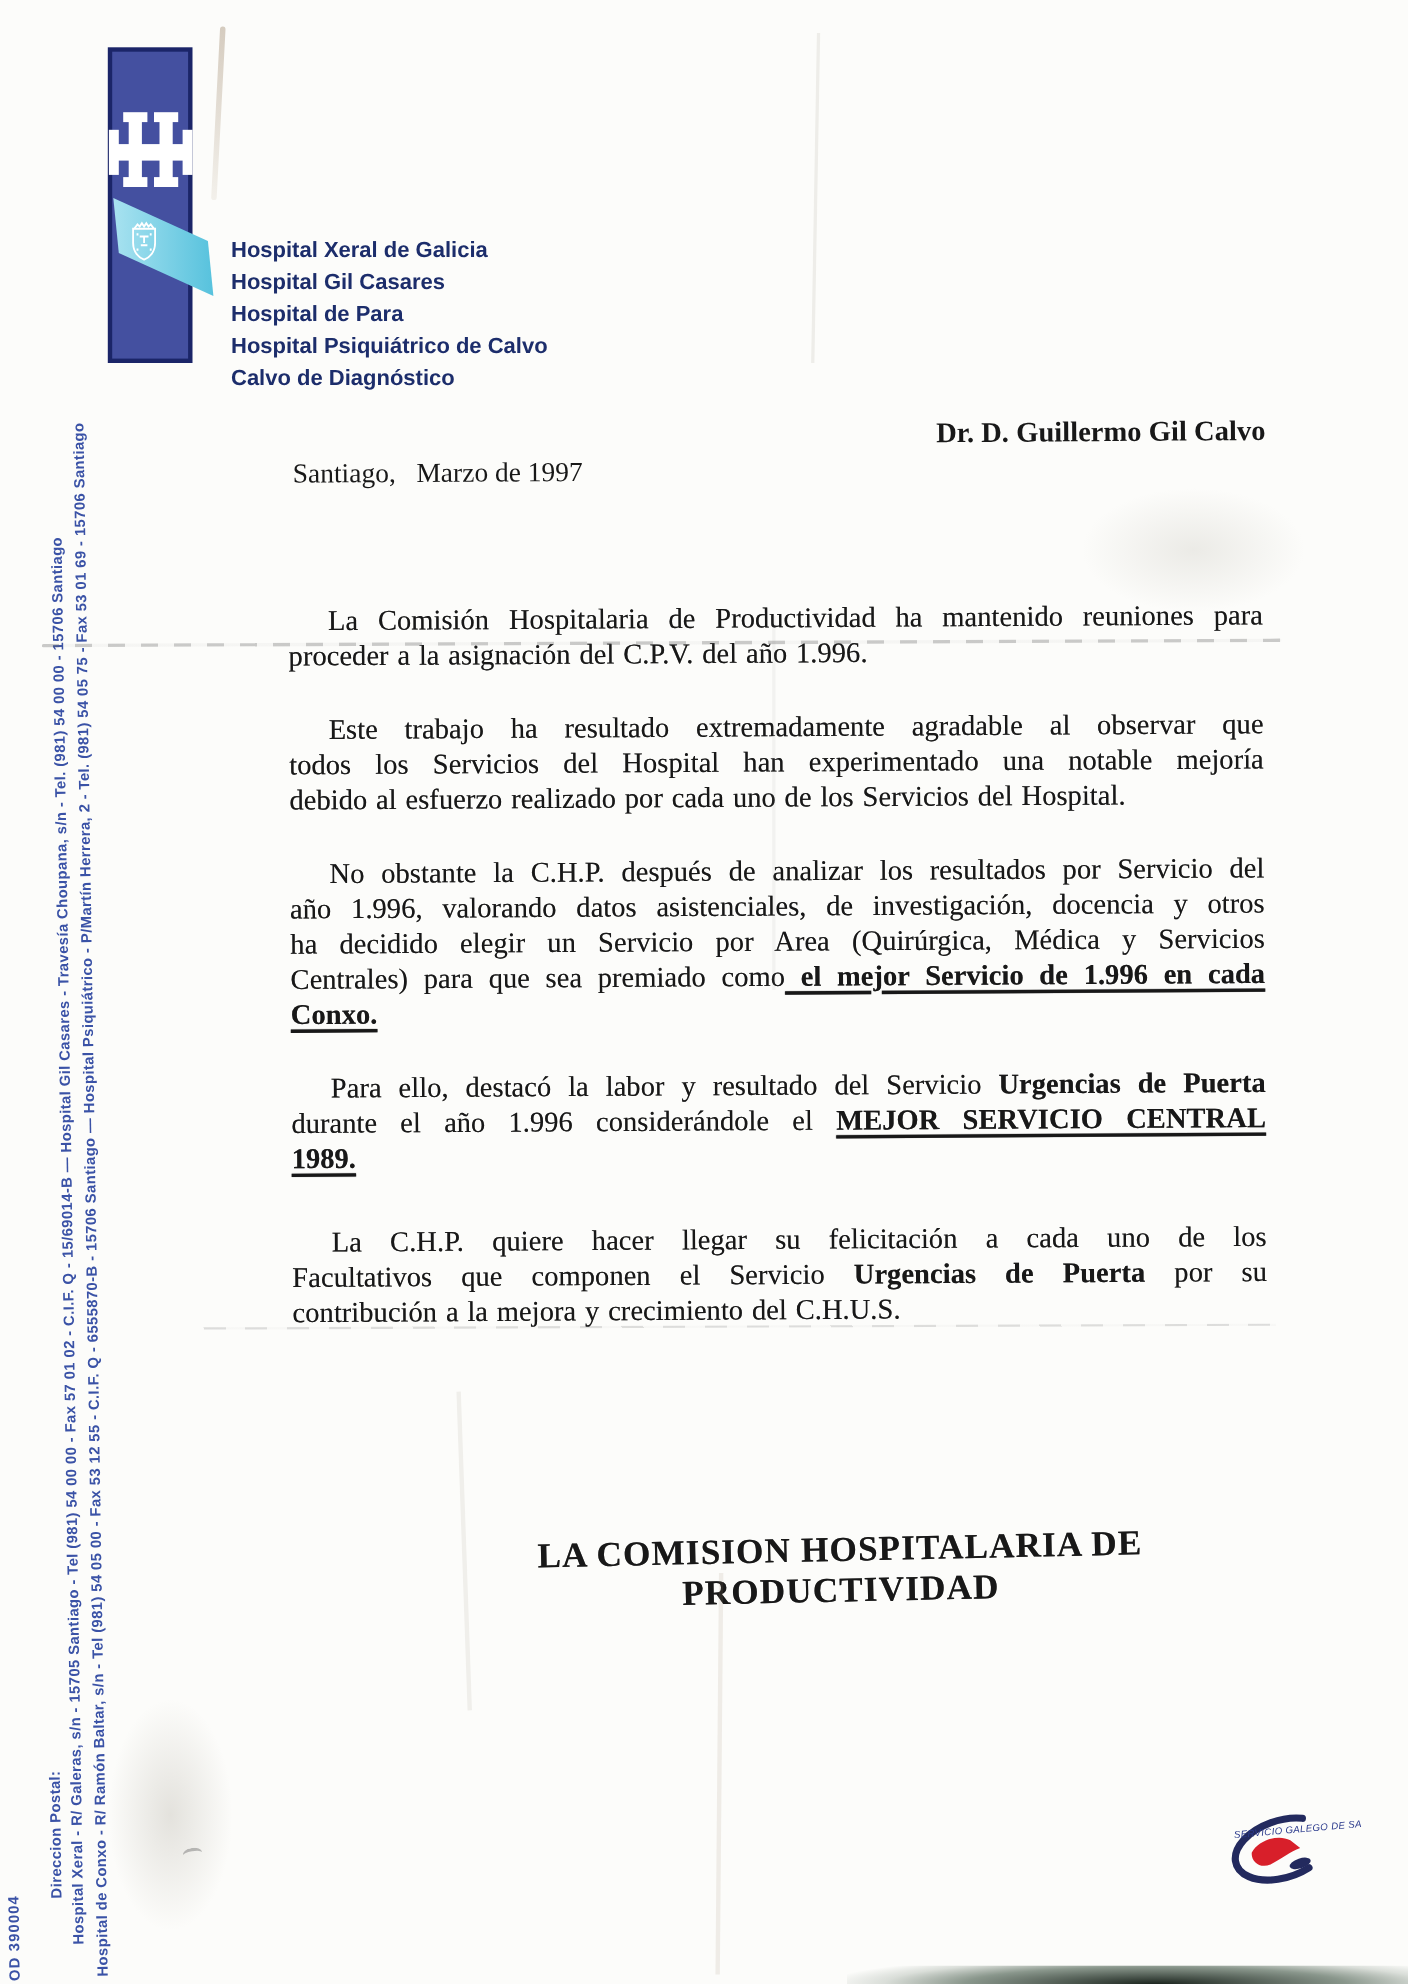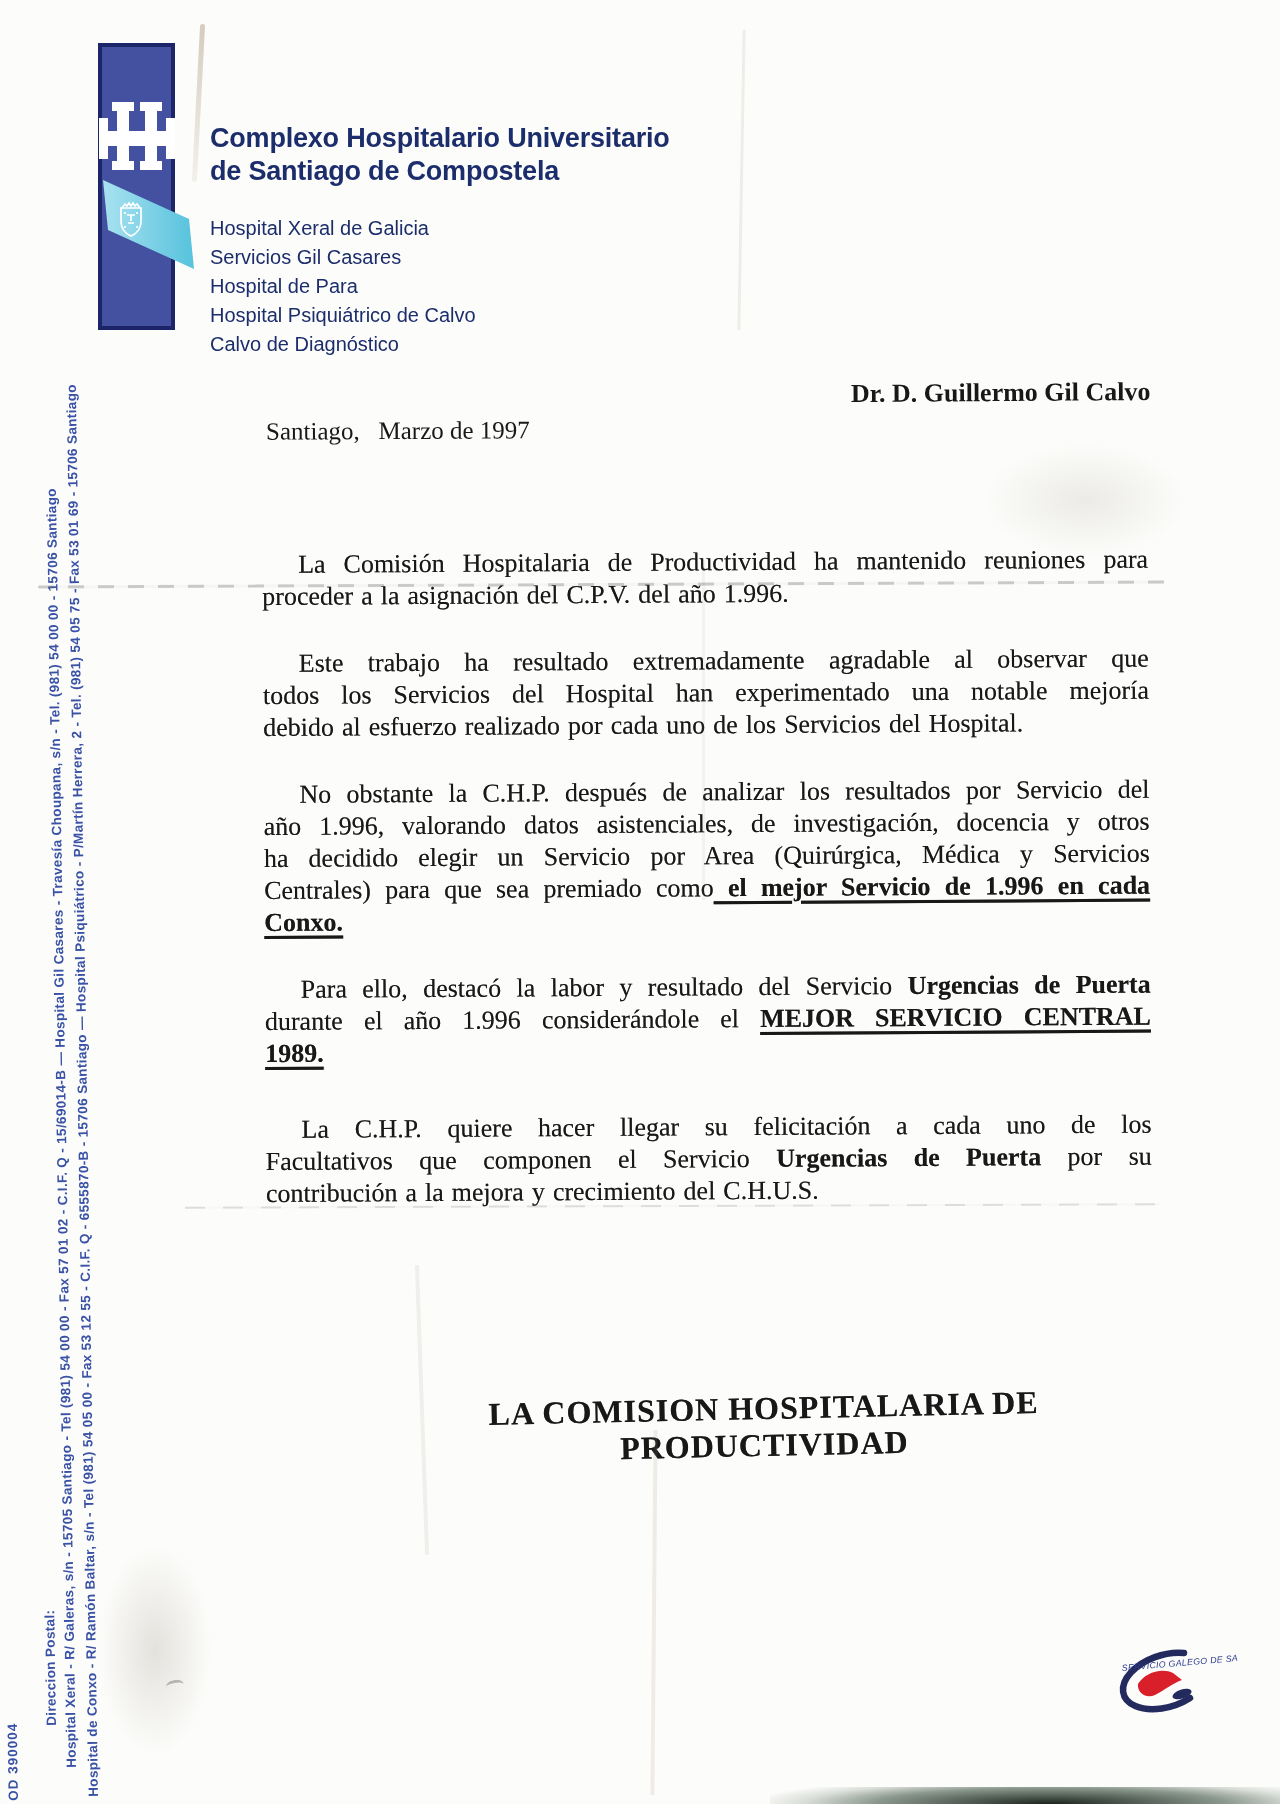--- a/index.html
+++ b/index.html
@@ -11,21 +11,21 @@
   
   .logo-svg{position:absolute; left:94px; top:42px;}
   .lh-title{
     position:absolute; left:210px; top:122px;
     font-family:"Liberation Sans", sans-serif; font-weight:bold;
     font-size:27px; line-height:33px; color:var(--navy,#1c2d6b);
     letter-spacing:-0.2px;
   }
   .lh-hospitals{
     position:absolute; left:210px; top:214px;
-    font-family:"Liberation Sans", sans-serif; font-weight:normal;
+    font-family:"Liberation Sans", sans-serif; font-weight:bold;
     font-size:20px; line-height:29px; color:var(--navy,#1c2d6b);
   }
   
   .recipient{
     position:absolute; right:130px; top:378px;
     font-size:26px; font-weight:bold; transform:rotate(-0.4deg);
   }
   .dateline{
     position:absolute; left:266px; top:417px;
     font-size:25px; white-space:pre; transform:rotate(-0.3deg);
@@ -115,27 +115,23 @@
     </g>
     <polygon points="9,138 95,177 100,227 14,188" fill="url(#bandGrad)"></polygon>
     <g stroke="#ffffff" fill="none" stroke-width="1.7" transform="translate(24,158)">
       <path d="M4,8 l3,-4 2,2 2,-3 2,3 2,-3 2,3 2,-2 3,4"></path>
       <path d="M3,8 h20 v13 c0,8 -5,13 -10,15 c-5,-2 -10,-7 -10,-15 z"></path>
       <path d="M9,15 h8 M13,15 v6 M10,23 h6"></path>
       <path d="M7,12 v2 M19,12 v2 M7,26 v2 M19,26 v2"></path>
     </g>
   </svg>
 
-  <div class="lh-title">
-    <div>Complexo Hospitalario Universitario</div>
-    <div>de Santiago de Compostela</div>
-  </div>
   <div class="lh-hospitals">
       <div>Hospital Xeral de Galicia</div>
-      <div>Servicios Gil Casares</div>
+      <div>Hospital Gil Casares</div>
       <div>Hospital de Para</div>
       <div>Hospital Psiquiátrico de Calvo</div>
       <div>Calvo de Diagnóstico</div>
     </div>
 
   <div class="recipient">Dr. D. Guillermo Gil Calvo</div>
   <div class="dateline">Santiago,   Marzo de 1997</div>
 
   <div class="letter-body">
       <div class="para">

